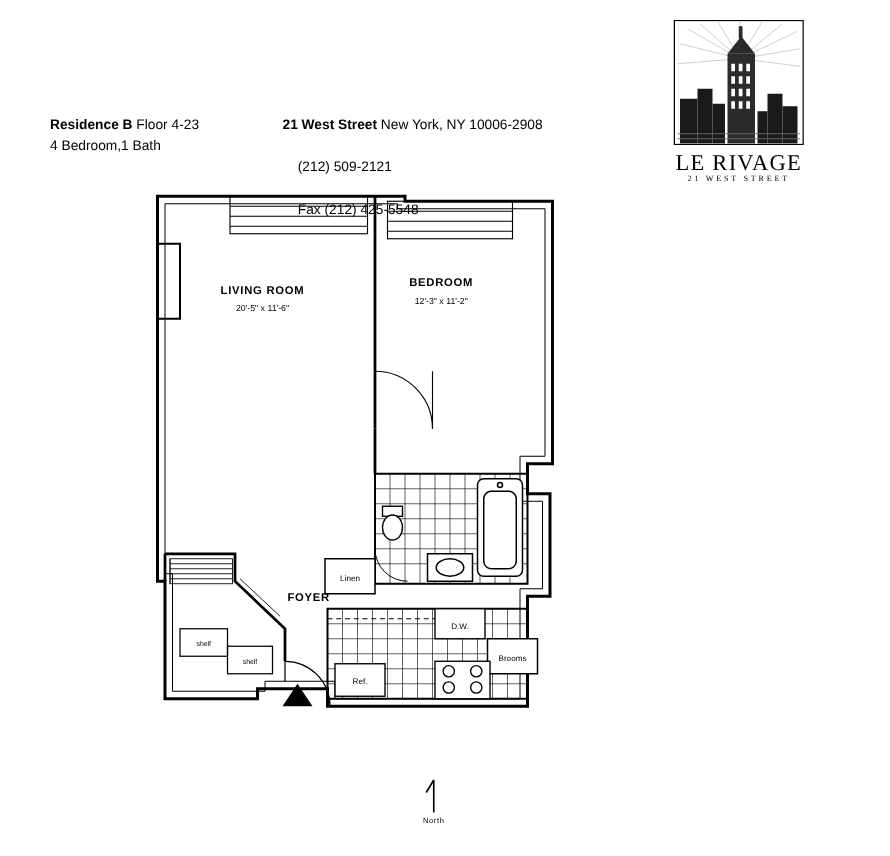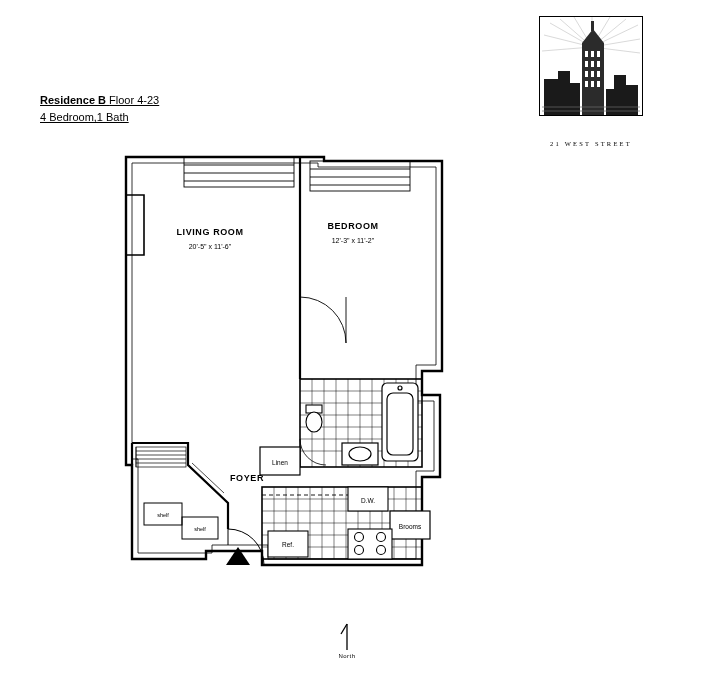--- a/index.html
+++ b/index.html
@@ -16,21 +16,20 @@
     overflow: hidden;
   }
 
   
   .header-left {
     position: absolute;
     left: 40px;
     top: 92px;
     font-size: 11px;
     line-height: 17px;
-    text-decoration: underline;
   }
   .header-left .line1 .res {
     font-weight: bold;
   }
   .header-left .line1 .floor {
     font-weight: normal;
   }
   .header-mid {
     position: absolute;
     left: 226px;
@@ -142,20 +141,29 @@
 
 <div class="header-left">
   <div class="line1">
     <span class="res">Residence B</span>
     <span class="floor">Floor 4-23</span>
   </div>
   <div class="line2">4 Bedroom,1 Bath</div>
 </div>
 
 <div class="header-mid">
+  <div class="row1">
+    <span class="addr-name">21 West Street</span>
+    <span>New York, NY 10006-2908</span>
+  </div>
+  <div class="row2">
+    <span>(212) 509-2121</span>
+    <span style="display:inline-block;width:26px"></span>
+    <span>Fax (212) 425-5548</span>
+  </div>
 </div>
 
 <div class="logo">
   <div class="logo-art">
     <svg width="102" height="98" viewBox="0 0 102 98" xmlns="http://www.w3.org/2000/svg">
       <rect x="0" y="0" width="102" height="98" fill="#ffffff"></rect>
 
       <g stroke="#cfcfcf" stroke-width="0.8">
         <line x1="52" y1="30" x2="10" y2="6"></line>
         <line x1="52" y1="30" x2="20" y2="2"></line>
@@ -198,20 +206,21 @@
         <rect x="51" y="64" width="3" height="6"></rect>
         <rect x="57" y="64" width="3" height="6"></rect>
       </g>
 
       <g stroke="#6f6f6f" stroke-width="0.7">
         <line x1="2" y1="90" x2="100" y2="90"></line>
         <line x1="2" y1="94" x2="100" y2="94"></line>
       </g>
     </svg>
   </div>
+  <div class="logo-name">LE RIVAGE</div>
   <div class="logo-sub">21 WEST STREET</div>
 </div>
 
 <div class="plan">
   <svg width="360" height="450" viewBox="0 0 360 450" xmlns="http://www.w3.org/2000/svg">
 
     <g fill="none" stroke="#000000" stroke-width="2.4">
       <path d="M 16 10
                L 214 10
                L 214 14

